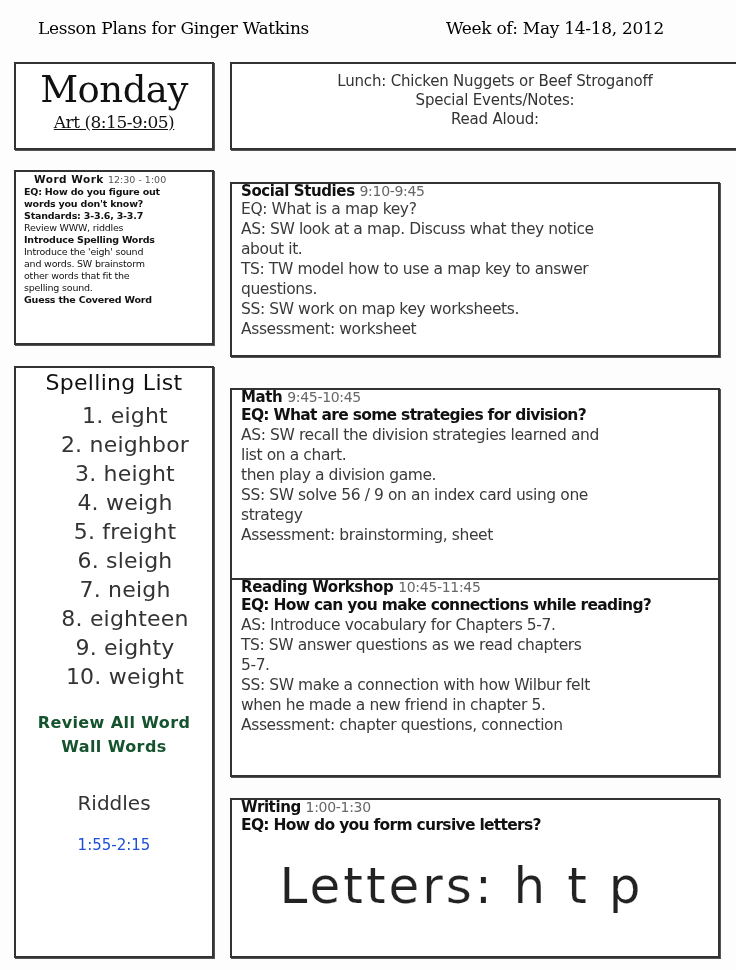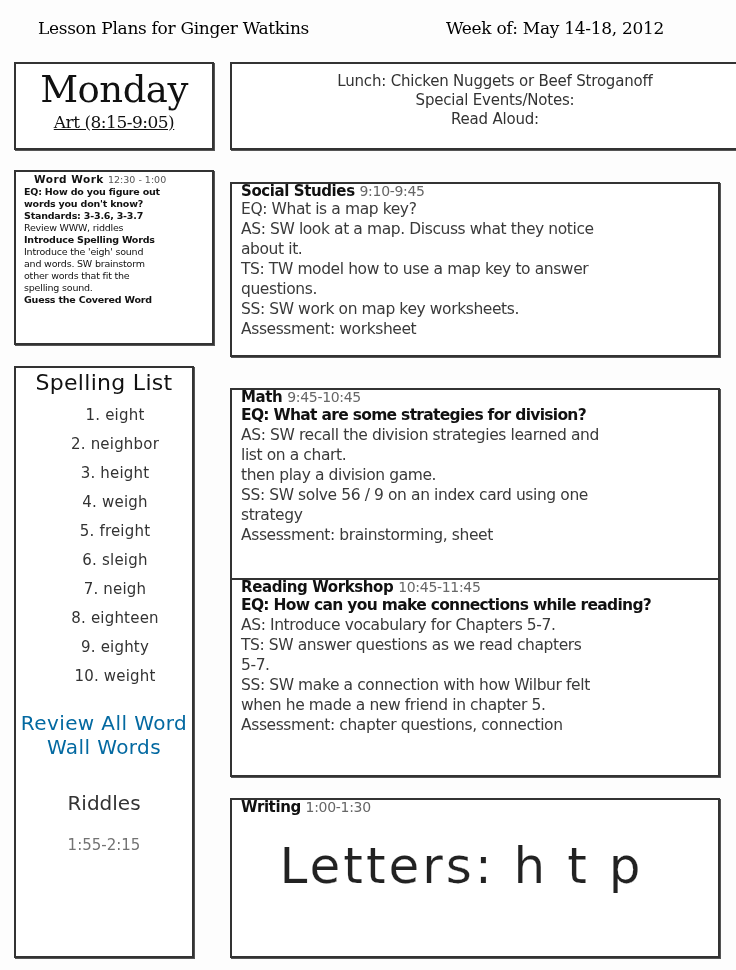--- a/index.html
+++ b/index.html
@@ -45,29 +45,29 @@
     #math-box { top: 388px; height: 192px; }
     #reading-box { top: 578px; height: 199px; }
     #writing-box { top: 798px; height: 160px; }
     .letters {
       font-size: 50px; font-weight: 400; color: #222; text-align: center;
       letter-spacing: 3px; margin-top: 22px; margin-left: -30px;
       font-family: "DejaVu Sans", sans-serif; -webkit-text-stroke: 0.2px #fff;
     }
 
     
-    #spelling-box { left: 14px; top: 366px; width: 180px; height: 592px; text-align: center; }
+    #spelling-box { left: 14px; top: 366px; width: 200px; height: 592px; text-align: center; }
     .sp-title { font-size: 22px; margin-top: 2px; color: #111; letter-spacing: 0.3px; }
     .sp-list { margin-top: 6px; }
-    .sp-item { font-size: 15px; line-height: 29px; color: #333; letter-spacing: 0.2px; margin-left: 22px; }
+    .sp-item { font-size: 22px; line-height: 29px; color: #333; letter-spacing: 0.2px; margin-left: 22px; }
     .sp-extra { margin-top: 20px; }
-    .sp-bold { font-size: 20px; font-weight: normal; line-height: 24px; color: #0369a1; letter-spacing: 0.4px; }
+    .sp-bold { font-size: 16px; font-weight: bold; line-height: 24px; color: #14532d; letter-spacing: 0.4px; }
     .sp-normal { font-size: 20px; line-height: 24px; color: #333; margin-top: 32px; }
     .sp-cal { margin-top: 20px; }
-    .sp-time { font-size: 15px; color: #737373; line-height: 20px; margin-top: 2px; }
+    .sp-time { font-size: 15px; color: #1d4ed8; line-height: 20px; margin-top: 2px; }
   </style>
 </head>
 <body>
 
 <div class="page">
 
   <div class="hdr" id="hdr-title">Lesson Plans for Ginger Watkins</div>
   <div class="hdr" id="hdr-week">Week of: May 14-18, 2012</div>
 
   <div class="box" id="day-box">
@@ -162,16 +162,17 @@
     <div class="line">SS: SW make a connection with how Wilbur felt</div>
     <div class="line">when he made a new friend in chapter 5.</div>
     <div class="line">Assessment: chapter questions, connection</div>
   </div>
 
   <div class="box subject" id="writing-box">
     <div class="title">
       <span>Writing</span>
       <span class="time">1:00-1:30</span>
     </div>
+    <div class="line eq-bold">EQ: How do you form cursive letters?</div>
     <div class="letters">Letters: h t p</div>
   </div>
 
 </div>
 
 </body></html>

